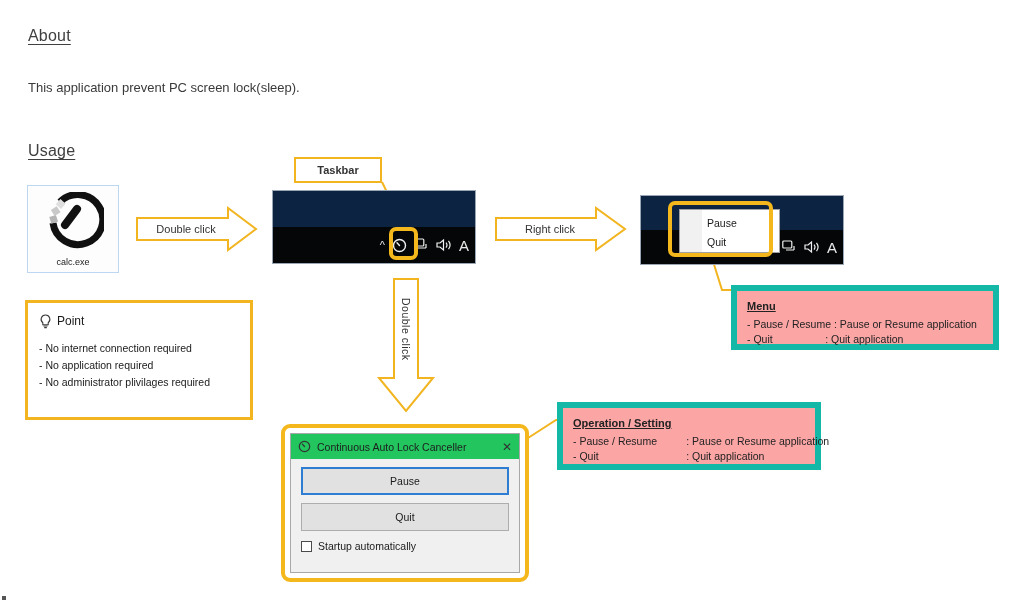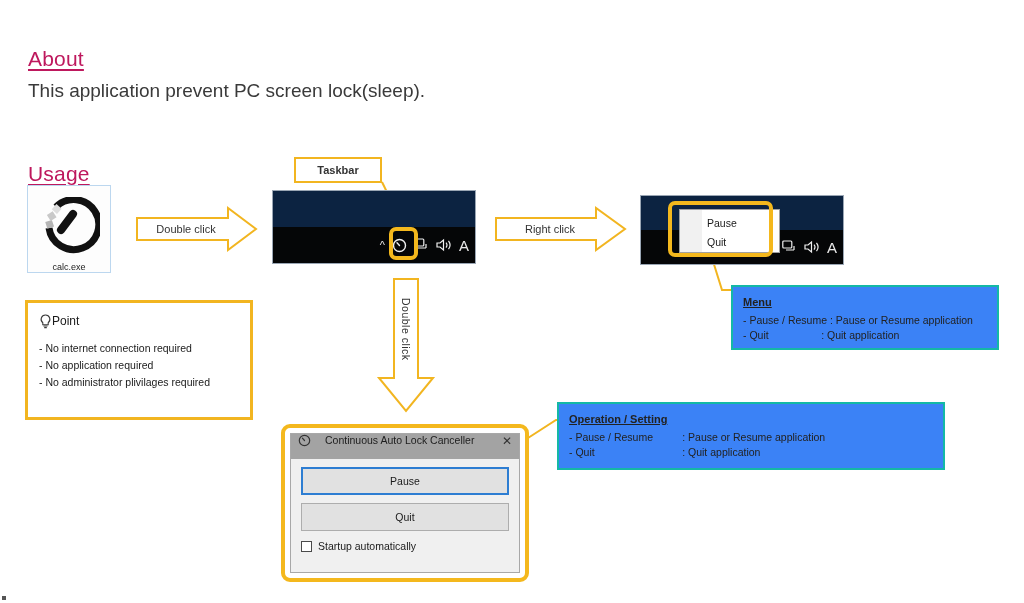--- a/index.html
+++ b/index.html
@@ -6,50 +6,50 @@
   body{
     width:1024px;height:603px;position:relative;overflow:hidden;
     background:#ffffff;
     font-family:"Liberation Sans","DejaVu Sans",sans-serif;
     color:#262626;
   }
   .abs{position:absolute;}
 
   
   .heading{
-    font-size:21px;color:#be185d;text-decoration:underline;
-    text-underline-offset:3px;letter-spacing:.2px;font-weight:400;margin-top:20px;
-  }
-  .body-text{font-size:19px;color:#3a3a3a;}
+    font-size:16px;color:#404040;text-decoration:underline;
+    text-underline-offset:3px;letter-spacing:.2px;font-weight:400;
+  }
+  .body-text{font-size:13px;color:#3a3a3a;}
 
   
   .icon-tile{
-    width:84px;height:88px;background:#fdfdfd;border:1px solid #bcd7ef;
+    width:92px;height:88px;background:#fdfdfd;border:1px solid #bcd7ef;
     box-sizing:border-box;display:flex;flex-direction:column;
-    align-items:center;justify-content:flex-end;padding-top:12px;
+    align-items:center;justify-content:flex-start;padding-top:6px;
   }
   .icon-tile .lbl{font-size:9px;color:#222;margin-top:1px;}
 
   
   .callout{
     border:2px solid #f2b520;background:#fff;box-sizing:border-box;
     display:flex;align-items:center;justify-content:center;
     font-size:11px;font-weight:bold;color:#333;
   }
   .infobox{
-    border:2px solid #14b8a6;background:#3b82f6;box-sizing:border-box;
+    border:6px solid #14b8a6;background:#fca5a5;box-sizing:border-box;
     padding:7px 10px;font-size:10.5px;color:#222;line-height:1.5;
   }
   .infobox .ttl{font-weight:bold;text-decoration:underline;display:block;margin-bottom:2px;font-size:11px;}
   .infobox .row{white-space:pre;}
   .point-box{
     border:3px solid #f2b520;background:#fff;box-sizing:border-box;
     padding:9px 11px;font-size:10.5px;color:#1a1a1a;line-height:1.62;
   }
-  .point-box .phead{display:flex;align-items:center;font-size:12px;margin-bottom:9px;}
+  .point-box .phead{display:flex;align-items:center;gap:5px;font-size:12px;margin-bottom:9px;}
 
   
   .arrow-right{position:absolute;}
   .arrow-right .txt{
     position:absolute;left:0;top:0;width:100%;height:100%;
     display:flex;align-items:center;justify-content:center;
     font-size:11px;color:#333;padding-right:22px;box-sizing:border-box;
   }
   .arrow-down{position:absolute;}
   .arrow-down .txt{
@@ -80,22 +80,22 @@
     box-sizing:border-box;display:flex;
   }
   .ctxmenu .gutter{width:22px;background:#f1f1f1;border-right:1px solid #ffffff;}
   .ctxmenu .items{flex:1;padding:4px 0;}
   .ctxmenu .mi{font-size:10.5px;color:#1a1a1a;padding:3px 6px 3px 4px;line-height:1.2;}
 
   
   .dlgwrap{position:absolute;border:4px solid #f4b81d;border-radius:9px;box-sizing:border-box;background:#fff;padding:5px;}
   .dlg{border:1px solid #a8a8a8;background:#f0f0f0;box-sizing:border-box;height:100%;display:flex;flex-direction:column;}
   .dlg .title{
-    height:25px;background:#a3a3a3;display:flex;
-    padding:0 7px;gap:14px;font-size:10.5px;color:#1d1d1d;flex:0 0 auto;
+    height:25px;background:#22c55e;display:flex;align-items:center;
+    padding:0 7px;gap:6px;font-size:10.5px;color:#1d1d1d;flex:0 0 auto;
   }
   .dlg .title .tname{flex:1;}
   .dlg .title .x{font-size:12px;color:#333;cursor:default;}
   .dlg .body{flex:1;padding:8px 10px 7px;display:flex;flex-direction:column;gap:8px;}
   .btn{
     height:28px;background:#e1e1e1;border:1px solid #adadad;box-sizing:border-box;
     display:flex;align-items:center;justify-content:center;font-size:10.5px;color:#1a1a1a;
   }
   .btn.focus{border:2px solid #2d7dd2;}
   .chkrow{display:flex;align-items:center;gap:6px;font-size:10.5px;color:#1a1a1a;margin-top:1px;}
@@ -264,19 +264,19 @@
       <div class="btn focus">Pause</div>
       <div class="btn">Quit</div>
       <div class="chkrow">
         <span class="chkbox"></span>
         <span>Startup automatically</span>
       </div>
     </div>
   </div>
 </div>
 
-<div class="abs infobox" style="left:557px;top:402px;width:388px;height:68px;">
+<div class="abs infobox" style="left:557px;top:402px;width:264px;height:68px;">
   <span class="ttl">Operation / Setting</span>
   <div class="row">- Pause / Resume          : Pause or Resume application</div>
   <div class="row">- Quit                              : Quit application</div>
 </div>
 
 <div class="tiny-mark" style="left:2px;top:596px;"></div>
 
 </body></html>

